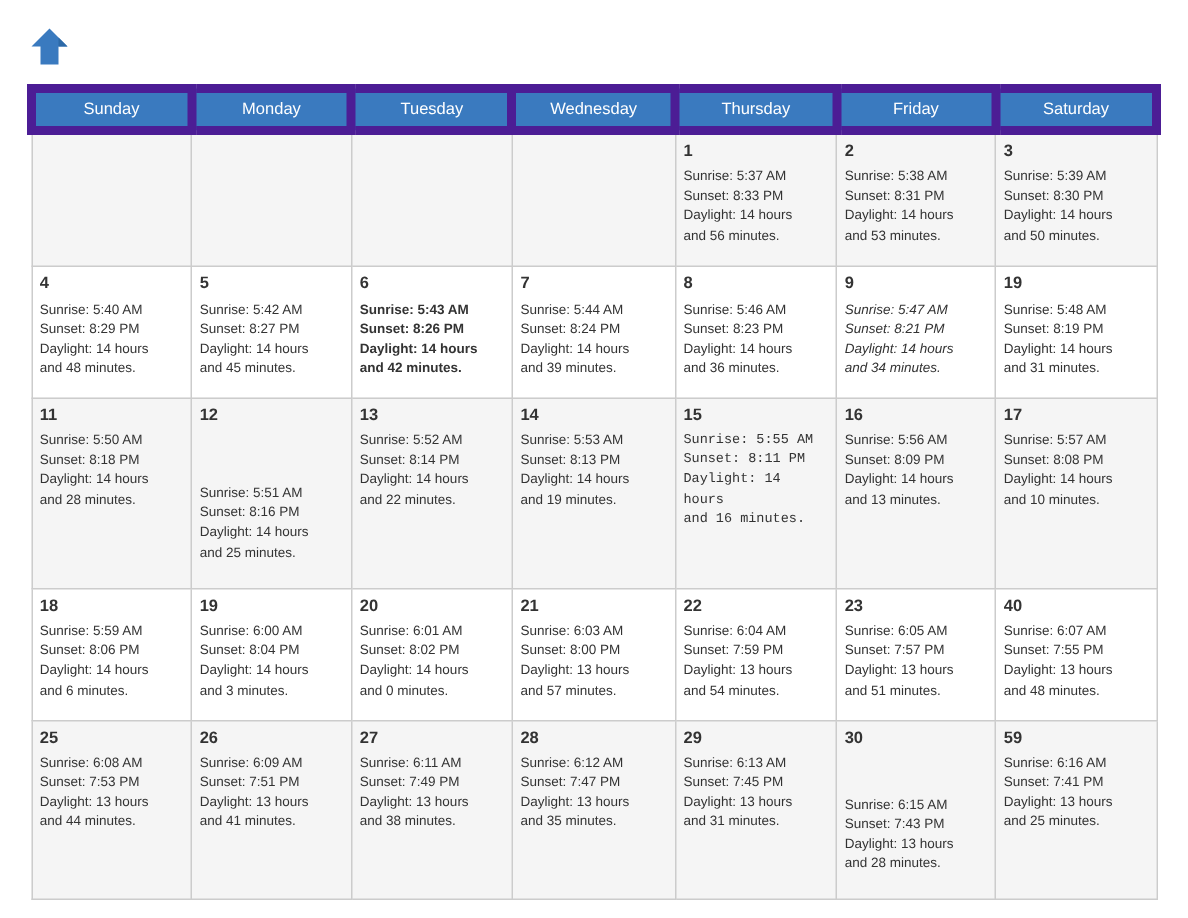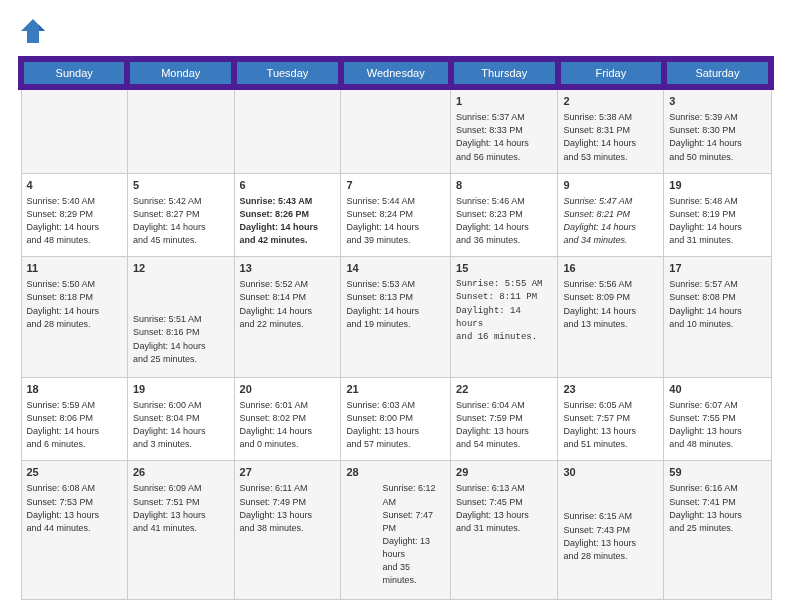--- a/index.html
+++ b/index.html
@@ -337,21 +337,21 @@
           </td>
           <td>
             <span class="day-number">27</span>
             <div class="day-info" style="white-space: pre-line;">Sunrise: 6:11 AM
 Sunset: 7:49 PM
 Daylight: 13 hours
 and 38 minutes.</div>
           </td>
           <td>
             <span class="day-number">28</span>
-            <div class="day-info" style="white-space: pre-line; margin-left: 36px;">Sunrise: 6:12 AM
+            <div class="day-info" style="white-space: pre-line;">Sunrise: 6:12 AM
 Sunset: 7:47 PM
 Daylight: 13 hours
 and 35 minutes.</div>
           </td>
           <td>
             <span class="day-number">29</span>
             <div class="day-info" style="white-space: pre-line;">Sunrise: 6:13 AM
 Sunset: 7:45 PM
 Daylight: 13 hours
 and 31 minutes.</div>

